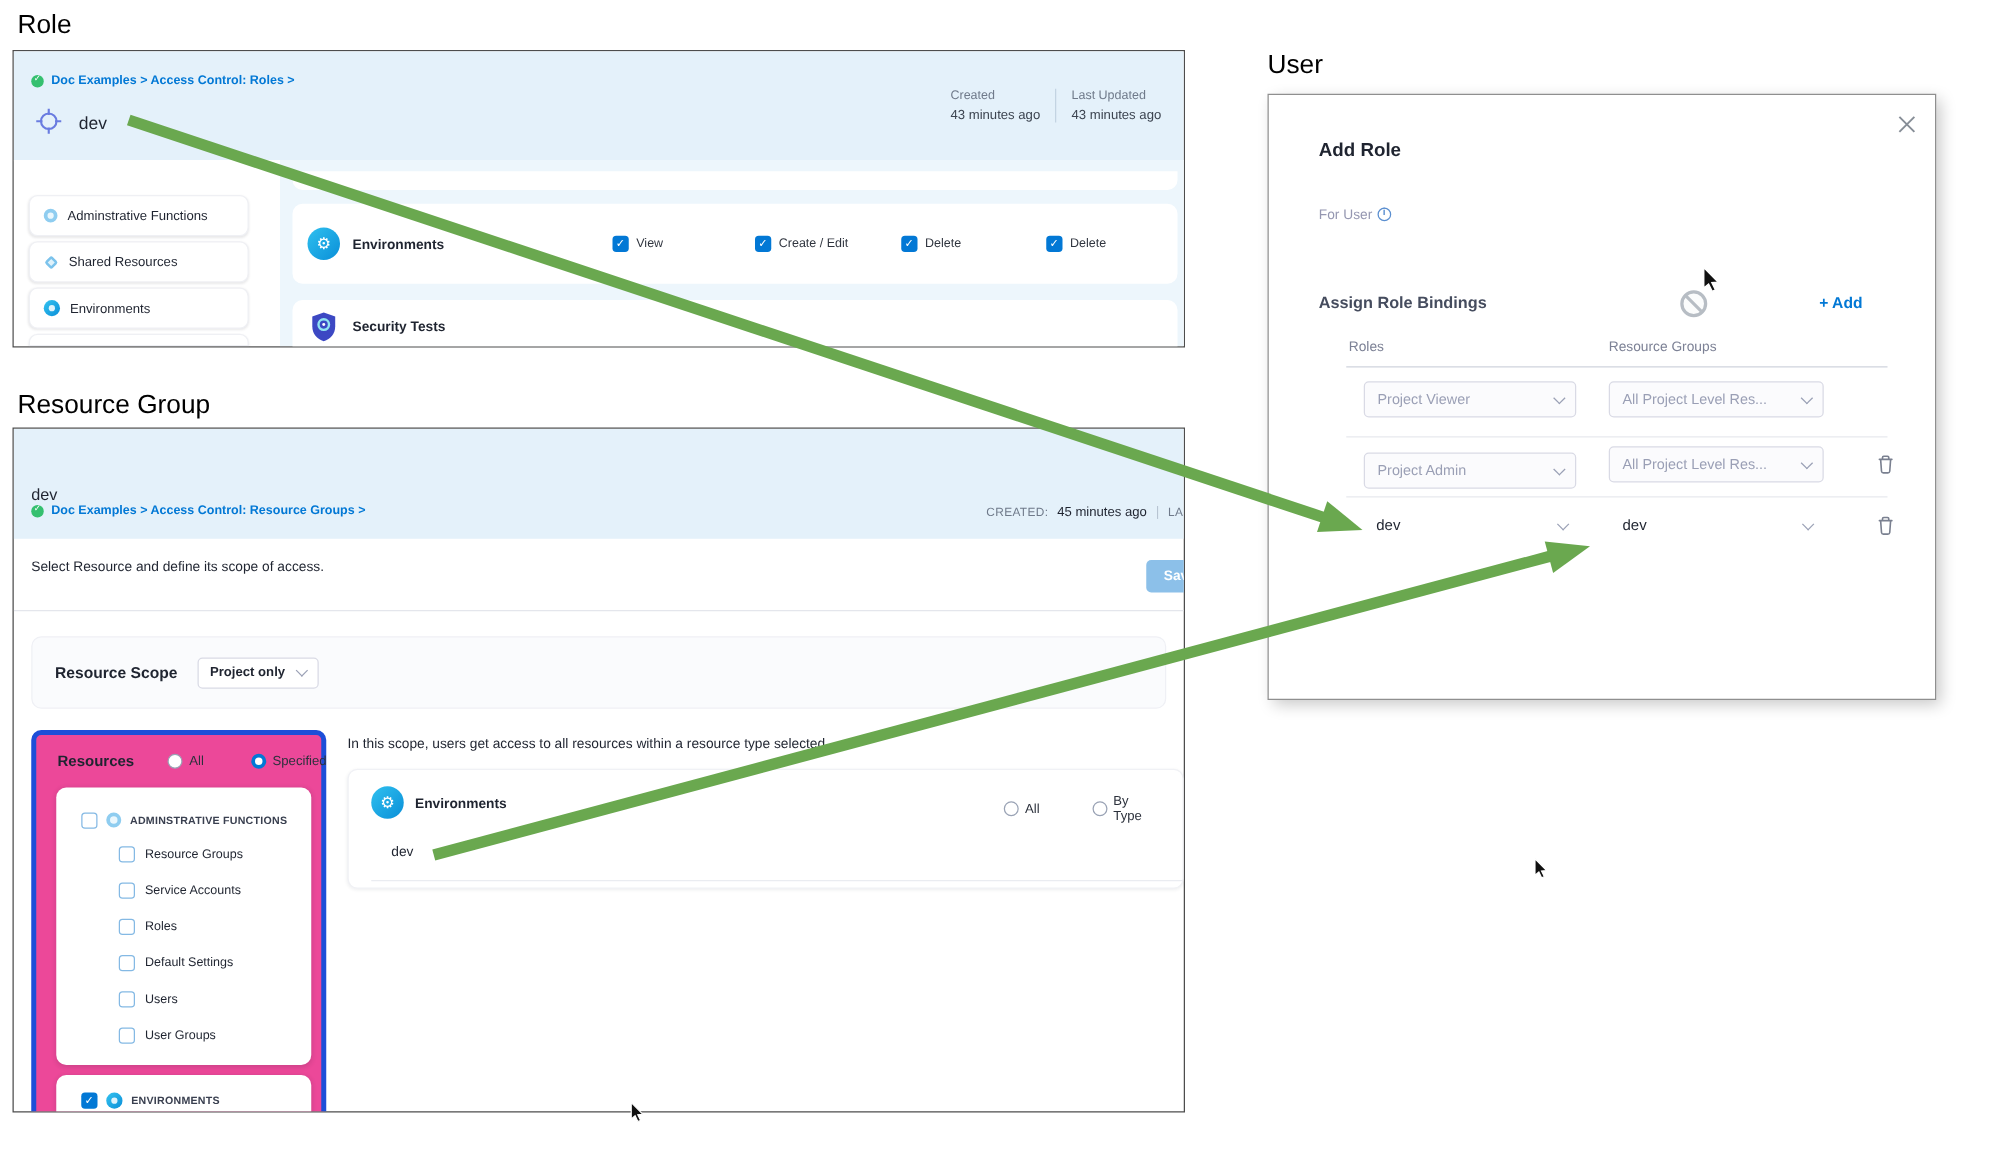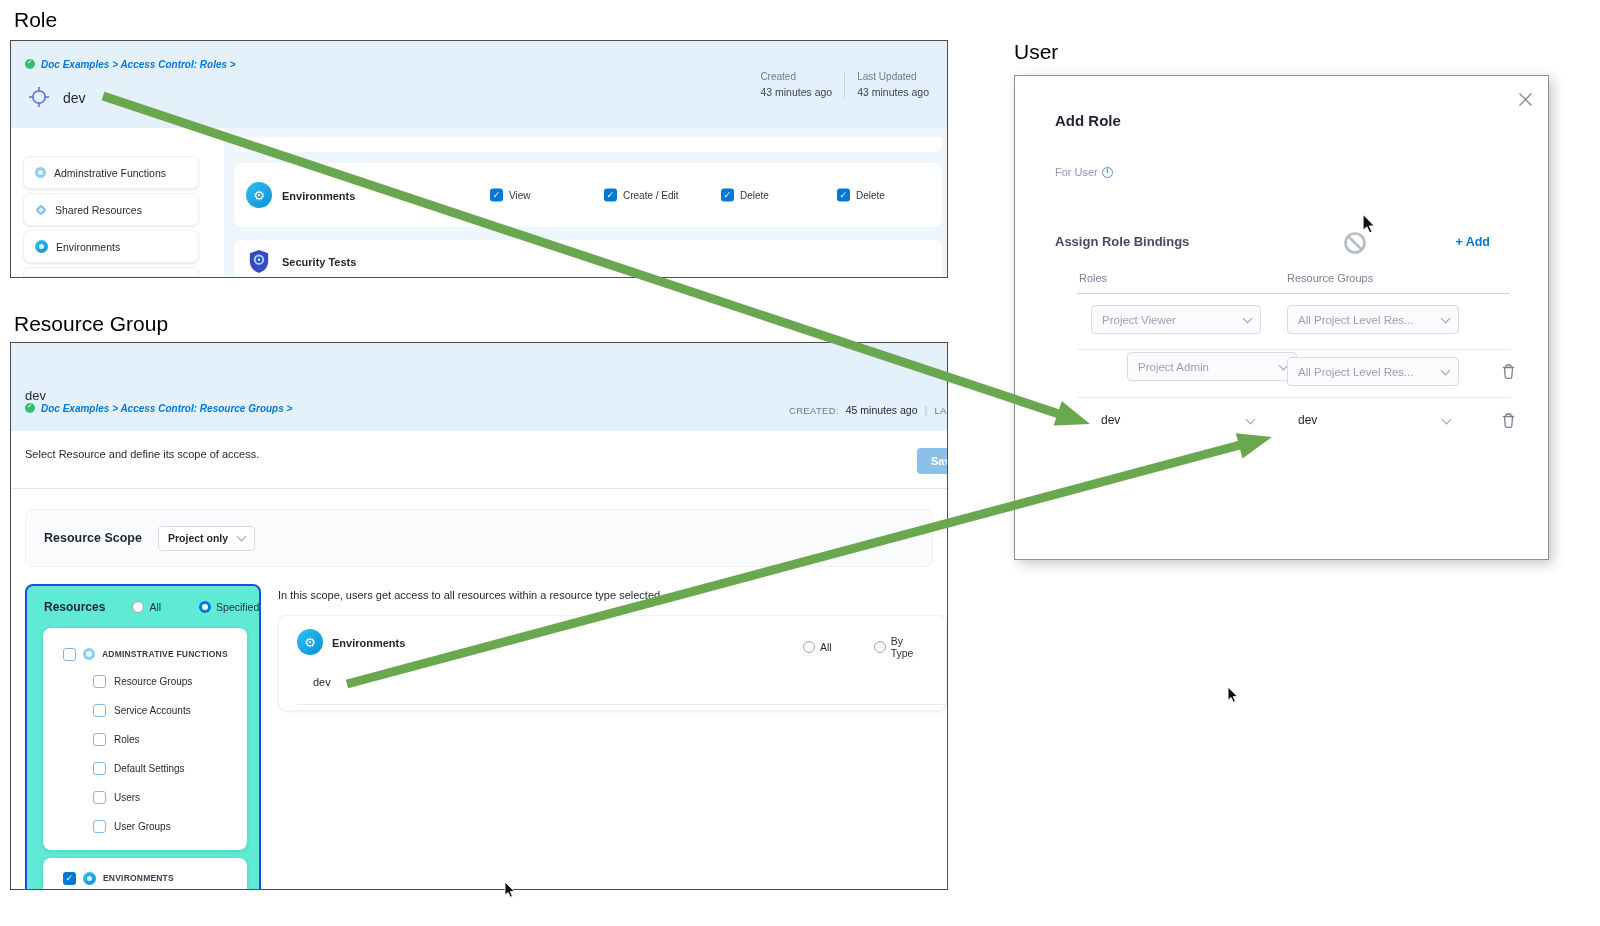--- a/index.html
+++ b/index.html
@@ -4,21 +4,21 @@
 <style>
   html,body{margin:0;padding:0;background:#fff;}
   .canvas{position:relative;width:1600px;height:926px;background:#fff;overflow:hidden;
           font-family:"Liberation Sans","DejaVu Sans",sans-serif;color:#1f2430;}
   .abs{position:absolute;}
   .section-label{position:absolute;font-size:21px;color:#000;}
 
   
   .panel{position:absolute;background:#fff;border:1.5px solid #4d4d4d;overflow:hidden;box-sizing:border-box;}
   .panel-header{position:absolute;left:0;right:0;top:0;background:#e4f1fa;}
-  .breadcrumb{position:absolute;display:flex;gap:6px;font-size:10px;font-weight:600;color:#0278d5;white-space:nowrap;font-style:italic;}
+  .breadcrumb{position:absolute;display:flex;align-items:center;gap:6px;font-size:10px;font-weight:600;color:#0278d5;white-space:nowrap;}
   .bc-dot{width:10px;height:10px;border-radius:50%;background:#35c06f;position:relative;flex:0 0 auto;}
   .bc-dot::after{content:"✓";position:absolute;left:2px;top:-1px;font-size:7px;color:#fff;font-weight:700;}
 
   .meta{display:flex;align-items:flex-start;}
   .meta-col{padding:0 12px;}
   .meta-div{width:1px;background:#c3d4e2;align-self:stretch;}
   .meta-label{font-size:10px;color:#6f7a8a;margin-bottom:4px;}
   .meta-value{font-size:10.5px;color:#3c4450;}
 
   
@@ -61,21 +61,21 @@
 
   
   .rg-meta{position:absolute;left:778px;top:61px;display:flex;align-items:center;gap:7px;white-space:nowrap;}
   .rg-meta .k{font-size:9.5px;color:#6f7a8a;letter-spacing:.3px;}
   .rg-meta .v{font-size:10.5px;color:#1f2430;}
   .rg-meta .sep{color:#b7c4d2;font-size:11px;}
   .save-btn{position:absolute;left:906px;top:105px;width:56px;height:26px;background:#8cc0e9;border-radius:4px;
             color:#fff;font-size:11px;font-weight:700;line-height:26px;padding-left:14px;box-sizing:border-box;}
   .scope-card{position:absolute;left:14px;top:166px;width:908px;height:58px;background:#fafbfd;border:1px solid #eff0f5;
               border-radius:8px;display:flex;align-items:center;gap:16px;padding-left:18px;box-sizing:border-box;}
-  .res-card{position:absolute;left:14px;top:241px;width:236px;height:320px;background:#5eead4;border:2px solid #1d4ed8;border-radius:8px;box-sizing:border-box;}
+  .res-card{position:absolute;left:14px;top:241px;width:236px;height:320px;background:#ec4899;border:4px solid #1d4ed8;border-radius:8px;box-sizing:border-box;}
   .res-head{position:absolute;left:17px;right:8px;top:14px;display:flex;align-items:center;}
   .tree-card{position:absolute;left:16px;top:42px;width:204px;height:222px;background:#fff;border-radius:8px;
              box-shadow:0 1px 4px rgba(31,37,48,.16);padding-top:13px;box-sizing:border-box;}
   .tree-parent{display:flex;align-items:center;gap:7px;padding-left:20px;height:26px;}
   .tree-parent .lbl{font-size:8.5px;font-weight:700;color:#3a4050;letter-spacing:.2px;}
   .tree-child{display:flex;align-items:center;gap:8px;padding-left:50px;height:29px;font-size:10px;color:#1f2430;}
   .envgrp-card{position:absolute;left:16px;top:272px;width:204px;height:40px;background:#fff;border-radius:8px;
                box-shadow:0 1px 4px rgba(31,37,48,.16);display:flex;align-items:center;gap:7px;padding-left:20px;box-sizing:border-box;}
   .envgrp-card .lbl{font-size:8.5px;font-weight:700;color:#3a4050;letter-spacing:.2px;}
   .envscope-card{position:absolute;left:267px;top:272px;width:669px;height:96px;background:#fff;border:1px solid #f0f1f5;
@@ -305,21 +305,21 @@
     <div class="select-dis abs" style="left:76px;top:229px;width:170px;">
       <span>Project Viewer</span>
       <span class="chev"></span>
     </div>
     <div class="select-dis abs" style="left:272px;top:229px;width:172px;">
       <span>All Project Level Res...</span>
       <span class="chev"></span>
     </div>
     <div class="dlg-divider" style="top:273px;"></div>
 
-    <div class="select-dis abs" style="left:76px;top:276px;width:170px;margin-left:36px;">
+    <div class="select-dis abs" style="left:76px;top:286px;width:170px;">
       <span>Project Admin</span>
       <span class="chev"></span>
     </div>
     <div class="select-dis abs" style="left:272px;top:281px;width:172px;">
       <span>All Project Level Res...</span>
       <span class="chev"></span>
     </div>
     <svg class="trash abs" style="left:486px;top:287px;" width="15" height="17" viewBox="0 0 15 17">
       <path d="M2.5 4.5 H12.5 M5 4.5 V3 A1 1 0 0 1 6 2 H9 A1 1 0 0 1 10 3 V4.5 M3.5 4.5 L4.2 14 A1.5 1.5 0 0 0 5.7 15.3 H9.3 A1.5 1.5 0 0 0 10.8 14 L11.5 4.5" fill="none" stroke="#7a8090" stroke-width="1.3" stroke-linecap="round"></path>
     </svg>

